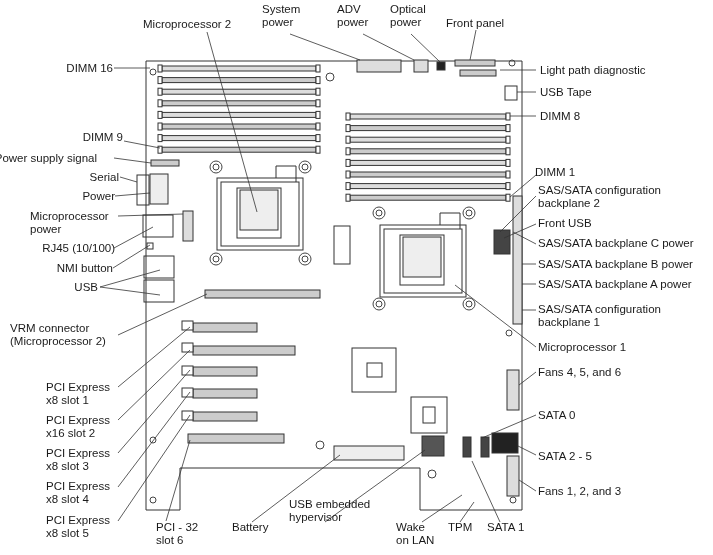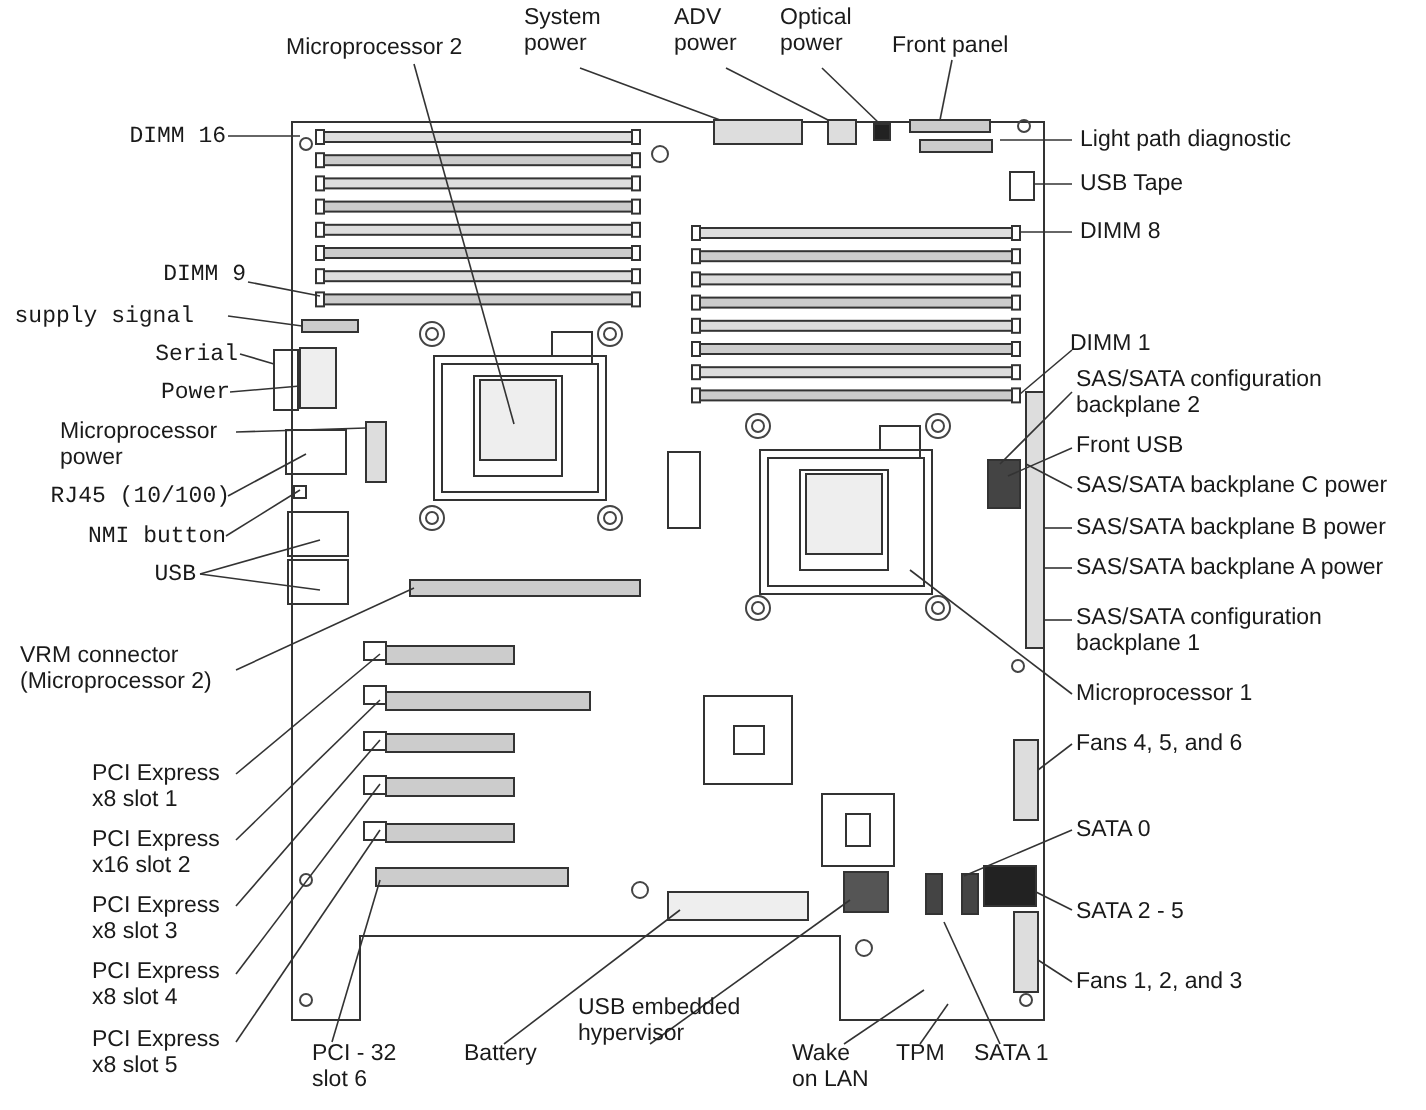--- a/index.html
+++ b/index.html
@@ -1,19 +1,19 @@
 <!DOCTYPE html>
 <html><head>
 <meta charset="utf-8">
 <style>
   html,body{margin:0;padding:0;background:#fff;}
   body{width:713px;height:555px;position:relative;overflow:hidden;font-family:"Liberation Sans",sans-serif;}
   svg{position:absolute;left:0;top:0;}
   .lbl{position:absolute;font-size:11.5px;line-height:13px;color:#1a1a1a;white-space:nowrap;}
-  .r{text-align:center;font-family:Liberation Mono, monospace;}
+  .r{text-align:center;}
 </style>
 </head>
 <body>
 
 <svg width="713" height="555" viewBox="0 0 713 555">
   <g fill="none" stroke="#333" stroke-width="1">
 
     <path d="M146,61 H522 V510 H420 V468 H180 V510 H146 Z"></path>
 
     <g id="dimmA">

